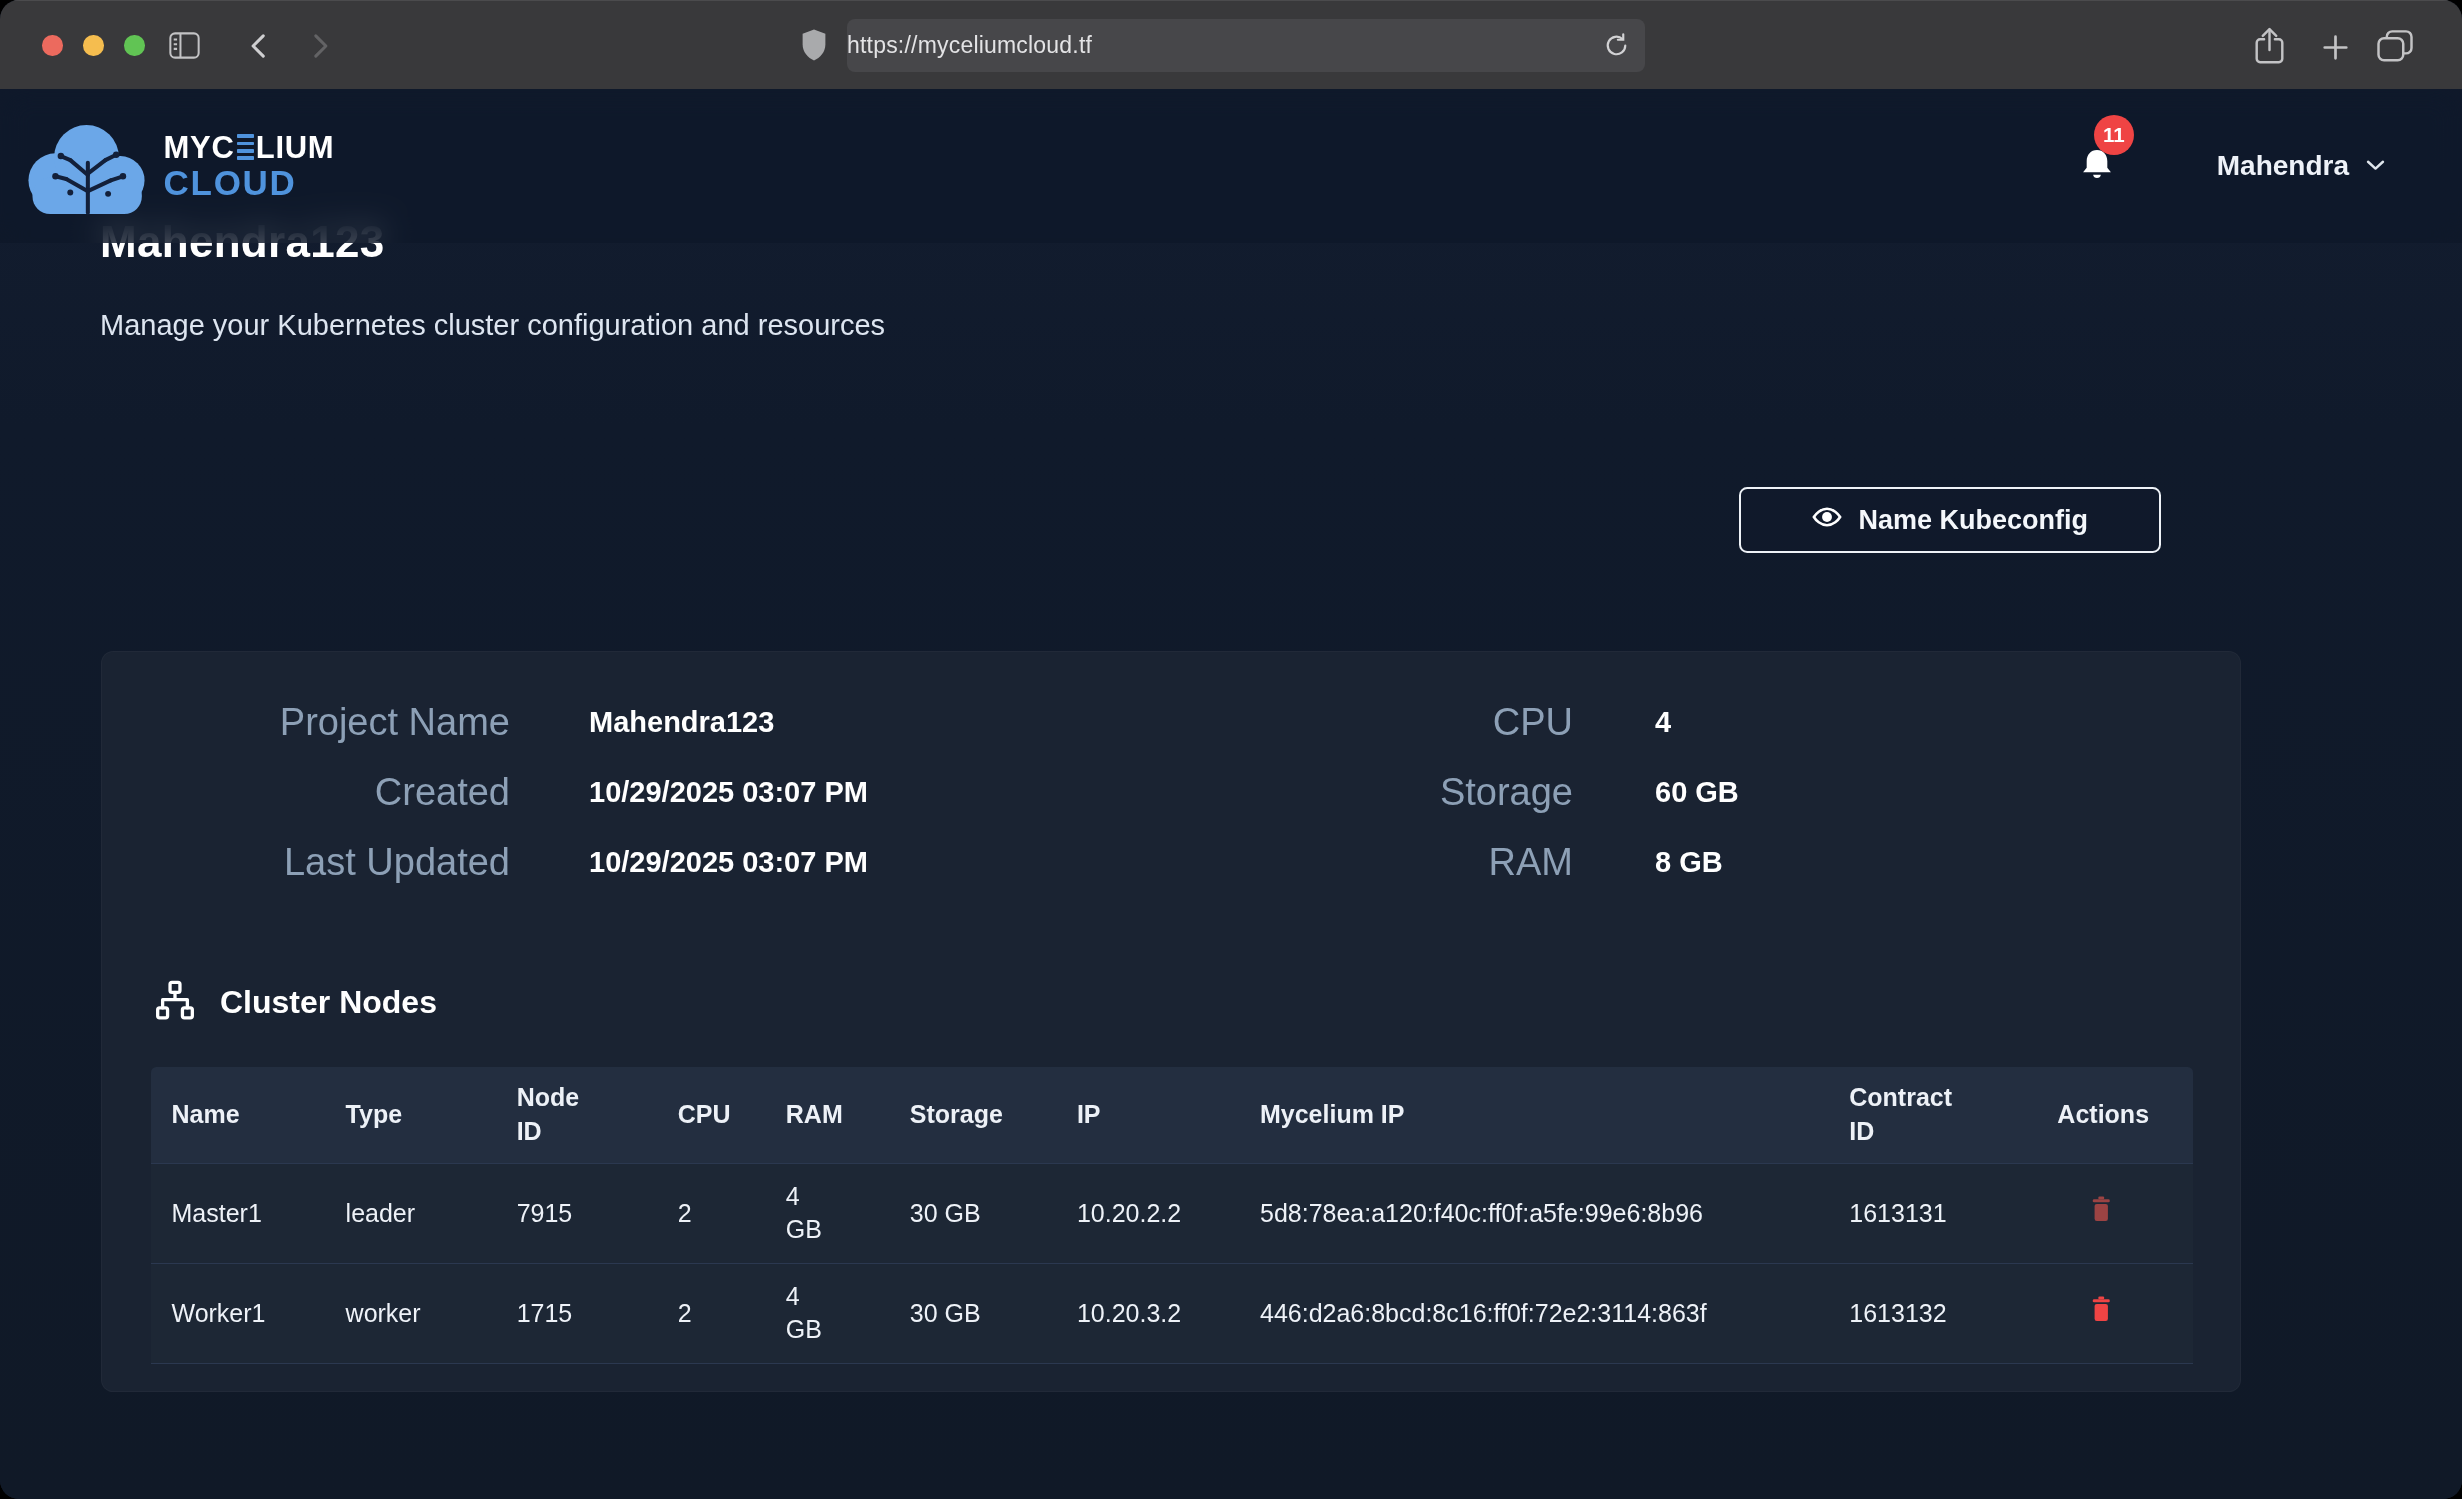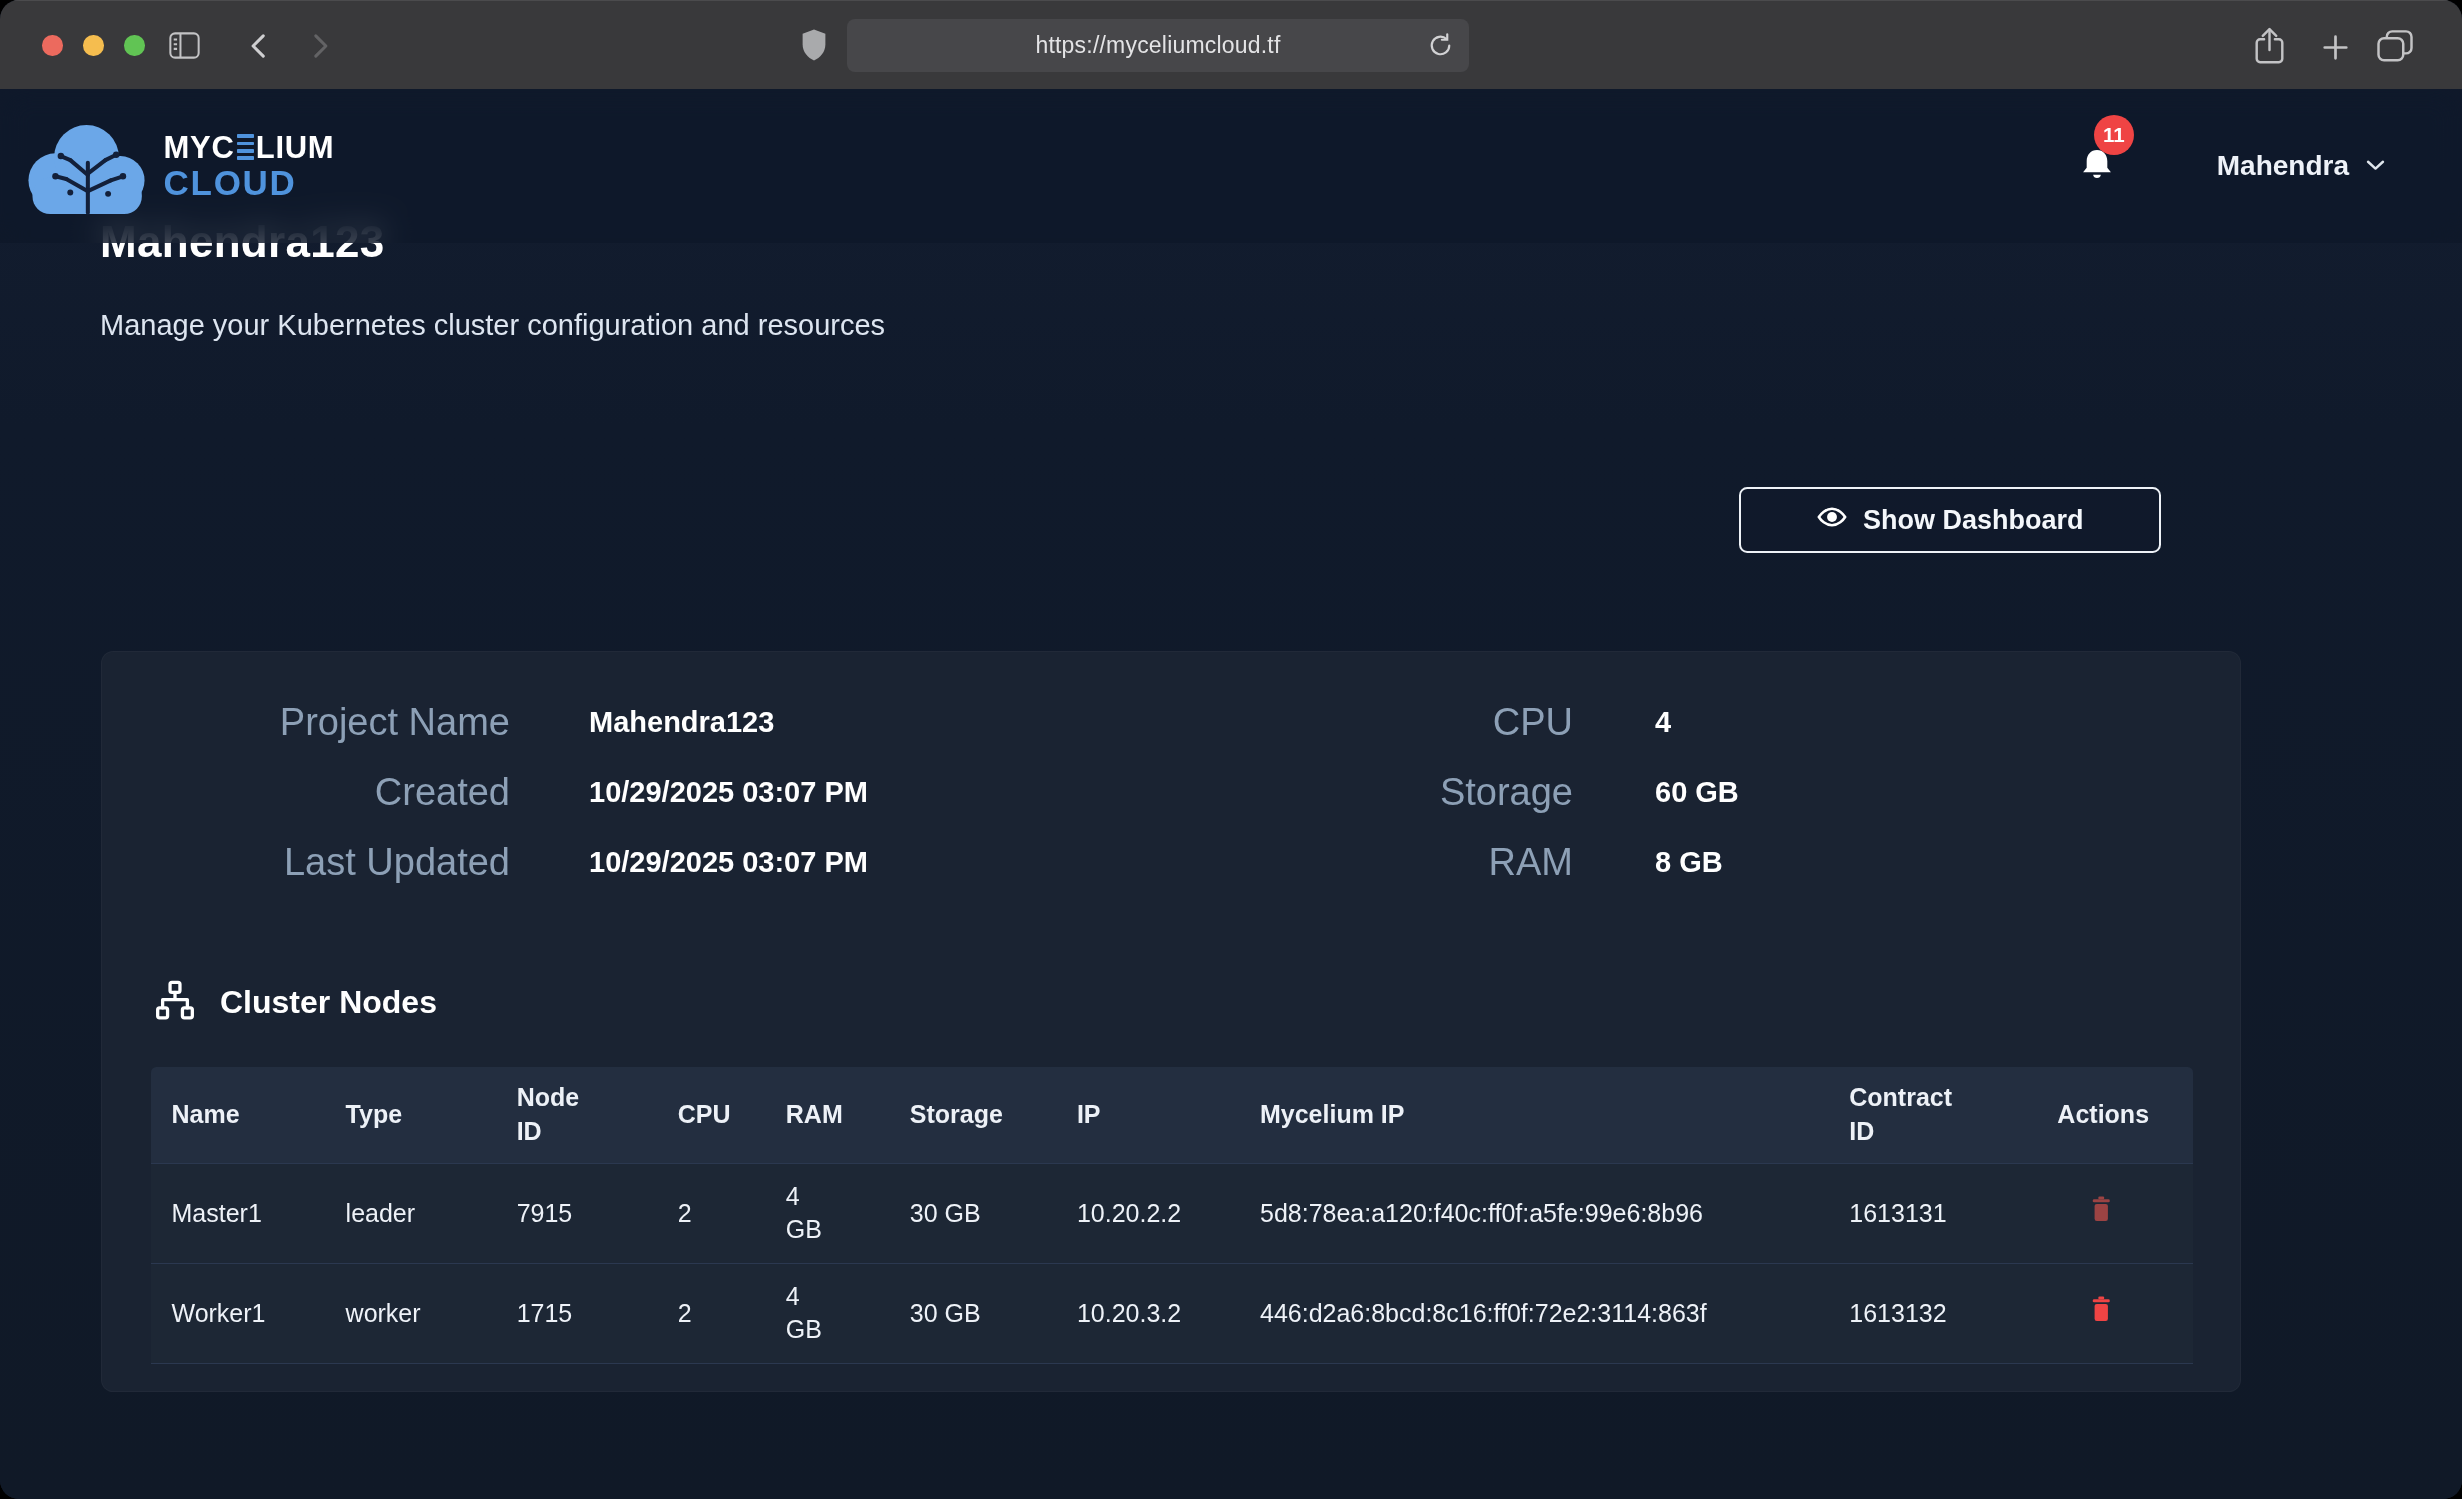--- a/index.html
+++ b/index.html
@@ -26,21 +26,21 @@
   .window{position:relative;width:2462px;height:1499px;border-radius:19px;overflow:hidden;background:var(--page);}
 
   
   .chrome{position:absolute;top:0;left:0;width:100%;height:89px;background:var(--chrome);border-top:1.4px solid #4b4b4d;}
   .chrome .abs{position:absolute;}
   .tl{width:20.5px;height:20.5px;border-radius:50%;top:34px;}
   .tl.red{left:42px;background:#ec6a5e;}
   .tl.yellow{left:83px;background:#f5bd4f;}
   .tl.green{left:124px;background:#61c454;}
   .chrome svg{display:block;}
-  .url-field{left:847px;top:18px;width:622px;height:53px;border-radius:8px;background:var(--chrome-field);display:flex;align-items:center;justify-content:center;}
+  .url-field{left:847px;top:18px;width:798px;height:53px;border-radius:8px;background:var(--chrome-field);display:flex;align-items:center;}
   .url-text{font-size:23px;color:#e3e3e5;letter-spacing:0.2px;}
   .reload{position:absolute;right:15px;top:13px;}
 
   
   .page{position:absolute;top:89px;left:0;right:0;bottom:0;background:linear-gradient(180deg,#131d30 0%,#101a2b 24%,#101927 100%);overflow:hidden;}
 
   
   .page-title{position:absolute;left:100px;top:128px;font-size:44px;font-weight:700;color:#ffffff;z-index:1;letter-spacing:0.3px;}
   .page-subtitle{position:absolute;left:100px;top:220px;font-size:29px;color:#dde5f0;z-index:1;}
 
@@ -241,21 +241,21 @@
     </header>
 
     <div class="actions-row">
       <button class="btn btn-kubeconfig">
         <span>
           <svg width="30" height="30" viewBox="0 0 40 40">
             <path d="M20 9C11.5 9 5 15.8 2.5 20 5 24.2 11.5 31 20 31s15-6.8 17.5-11C35 15.8 28.5 9 20 9z" fill="none" stroke="#fff" stroke-width="3.4"></path>
             <circle cx="20" cy="20" r="6.6" fill="#fff"></circle>
           </svg>
         </span>
-        <span>Show Dashboard</span>
+        <span>Name Kubeconfig</span>
       </button>
     </div>
 
     <section class="panel">
 
       <div class="info-grid left">
         <span class="info-label">Project Name</span>
         <span class="info-value">Mahendra123</span>
         <span class="info-label">Created</span>
         <span class="info-value">10/29/2025 03:07 PM</span>

